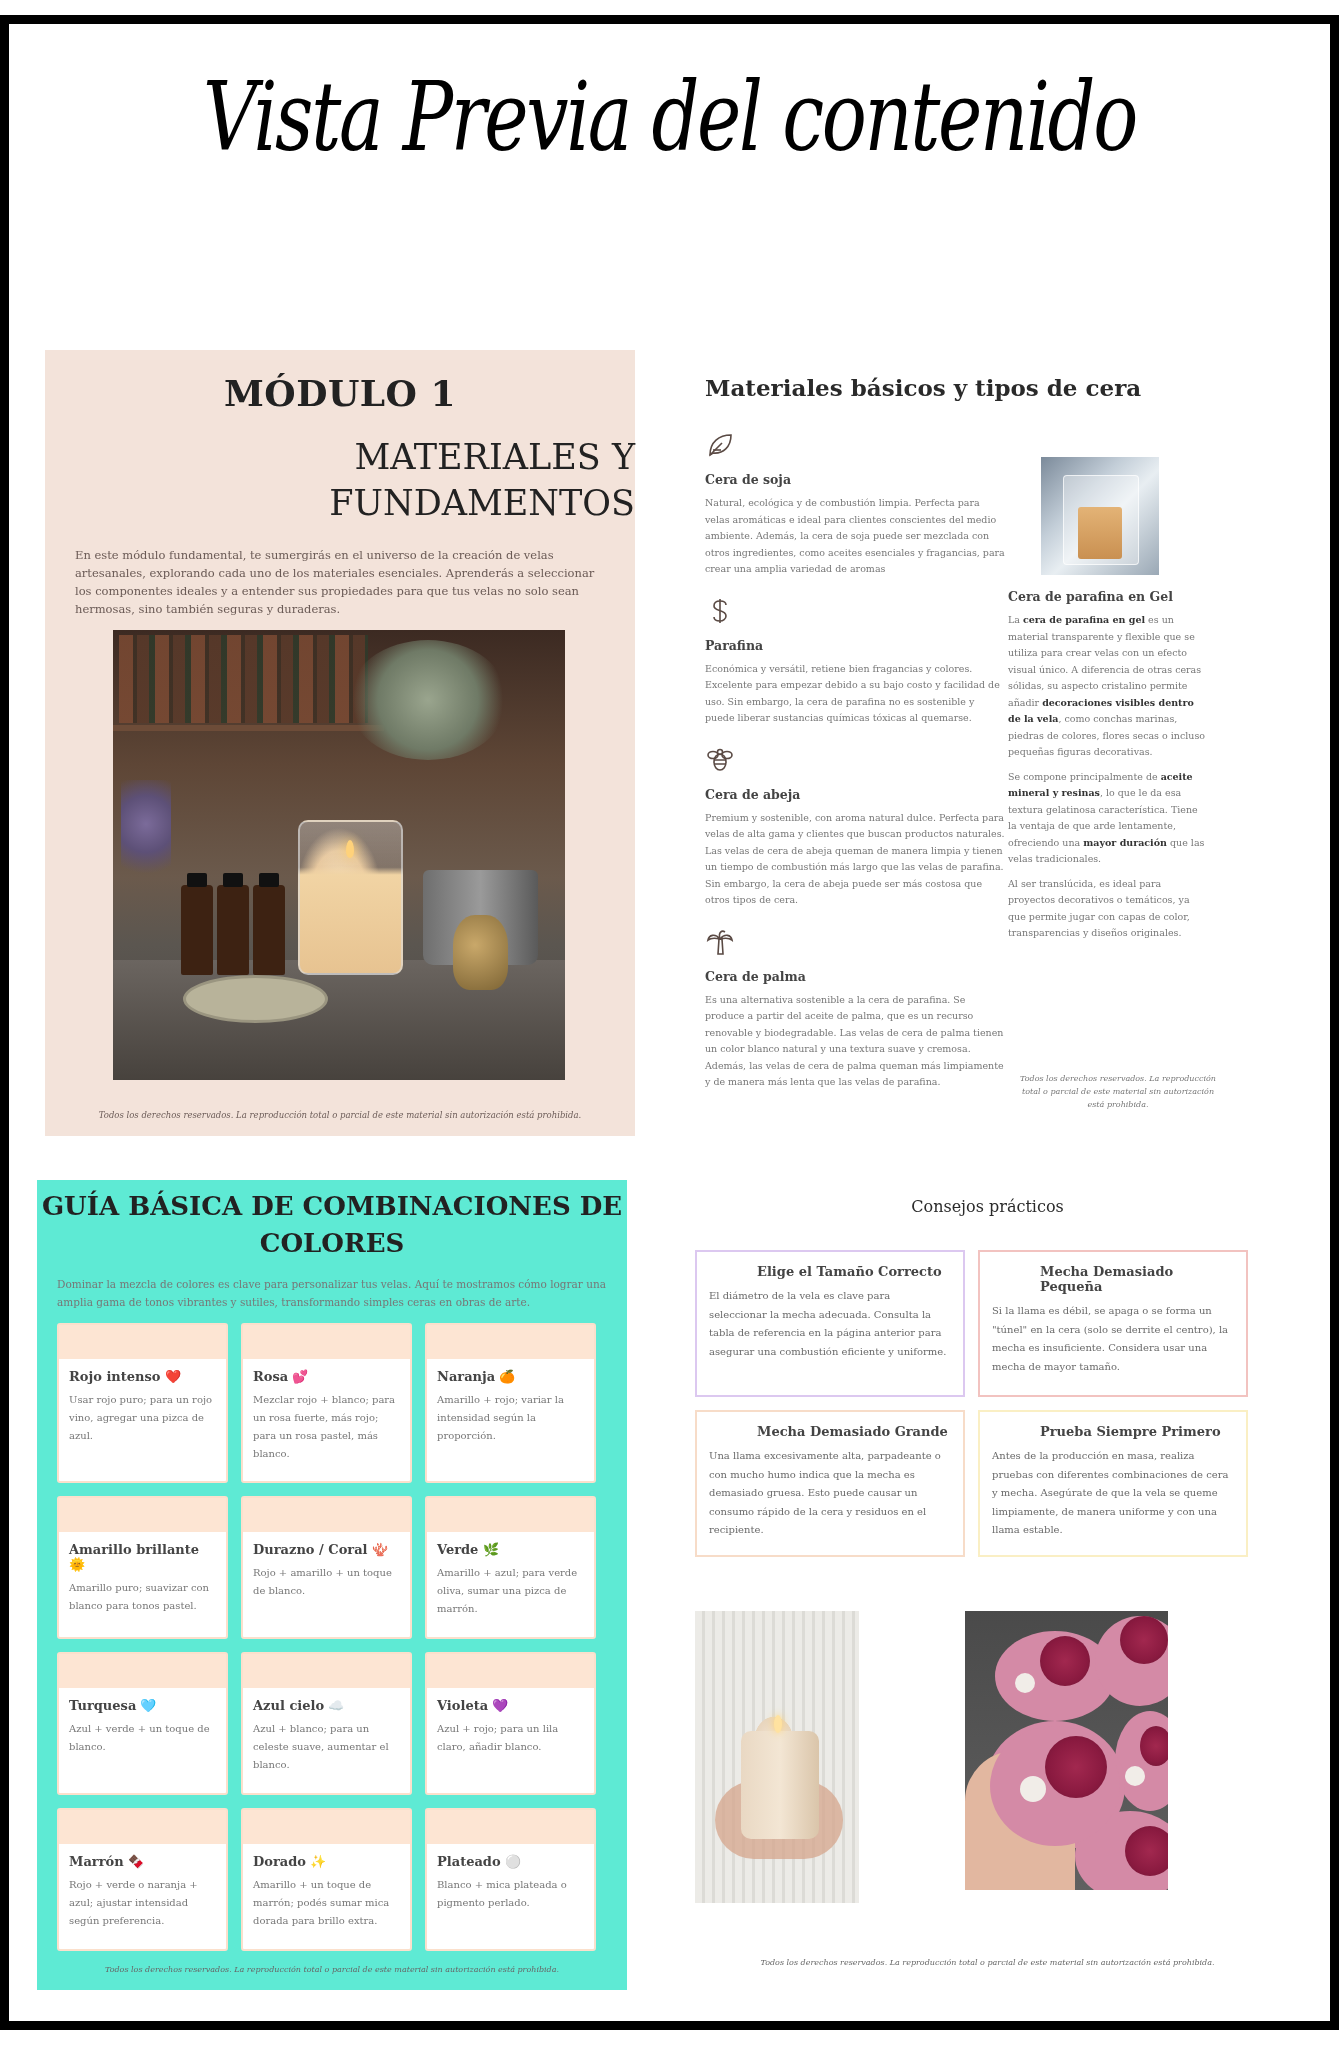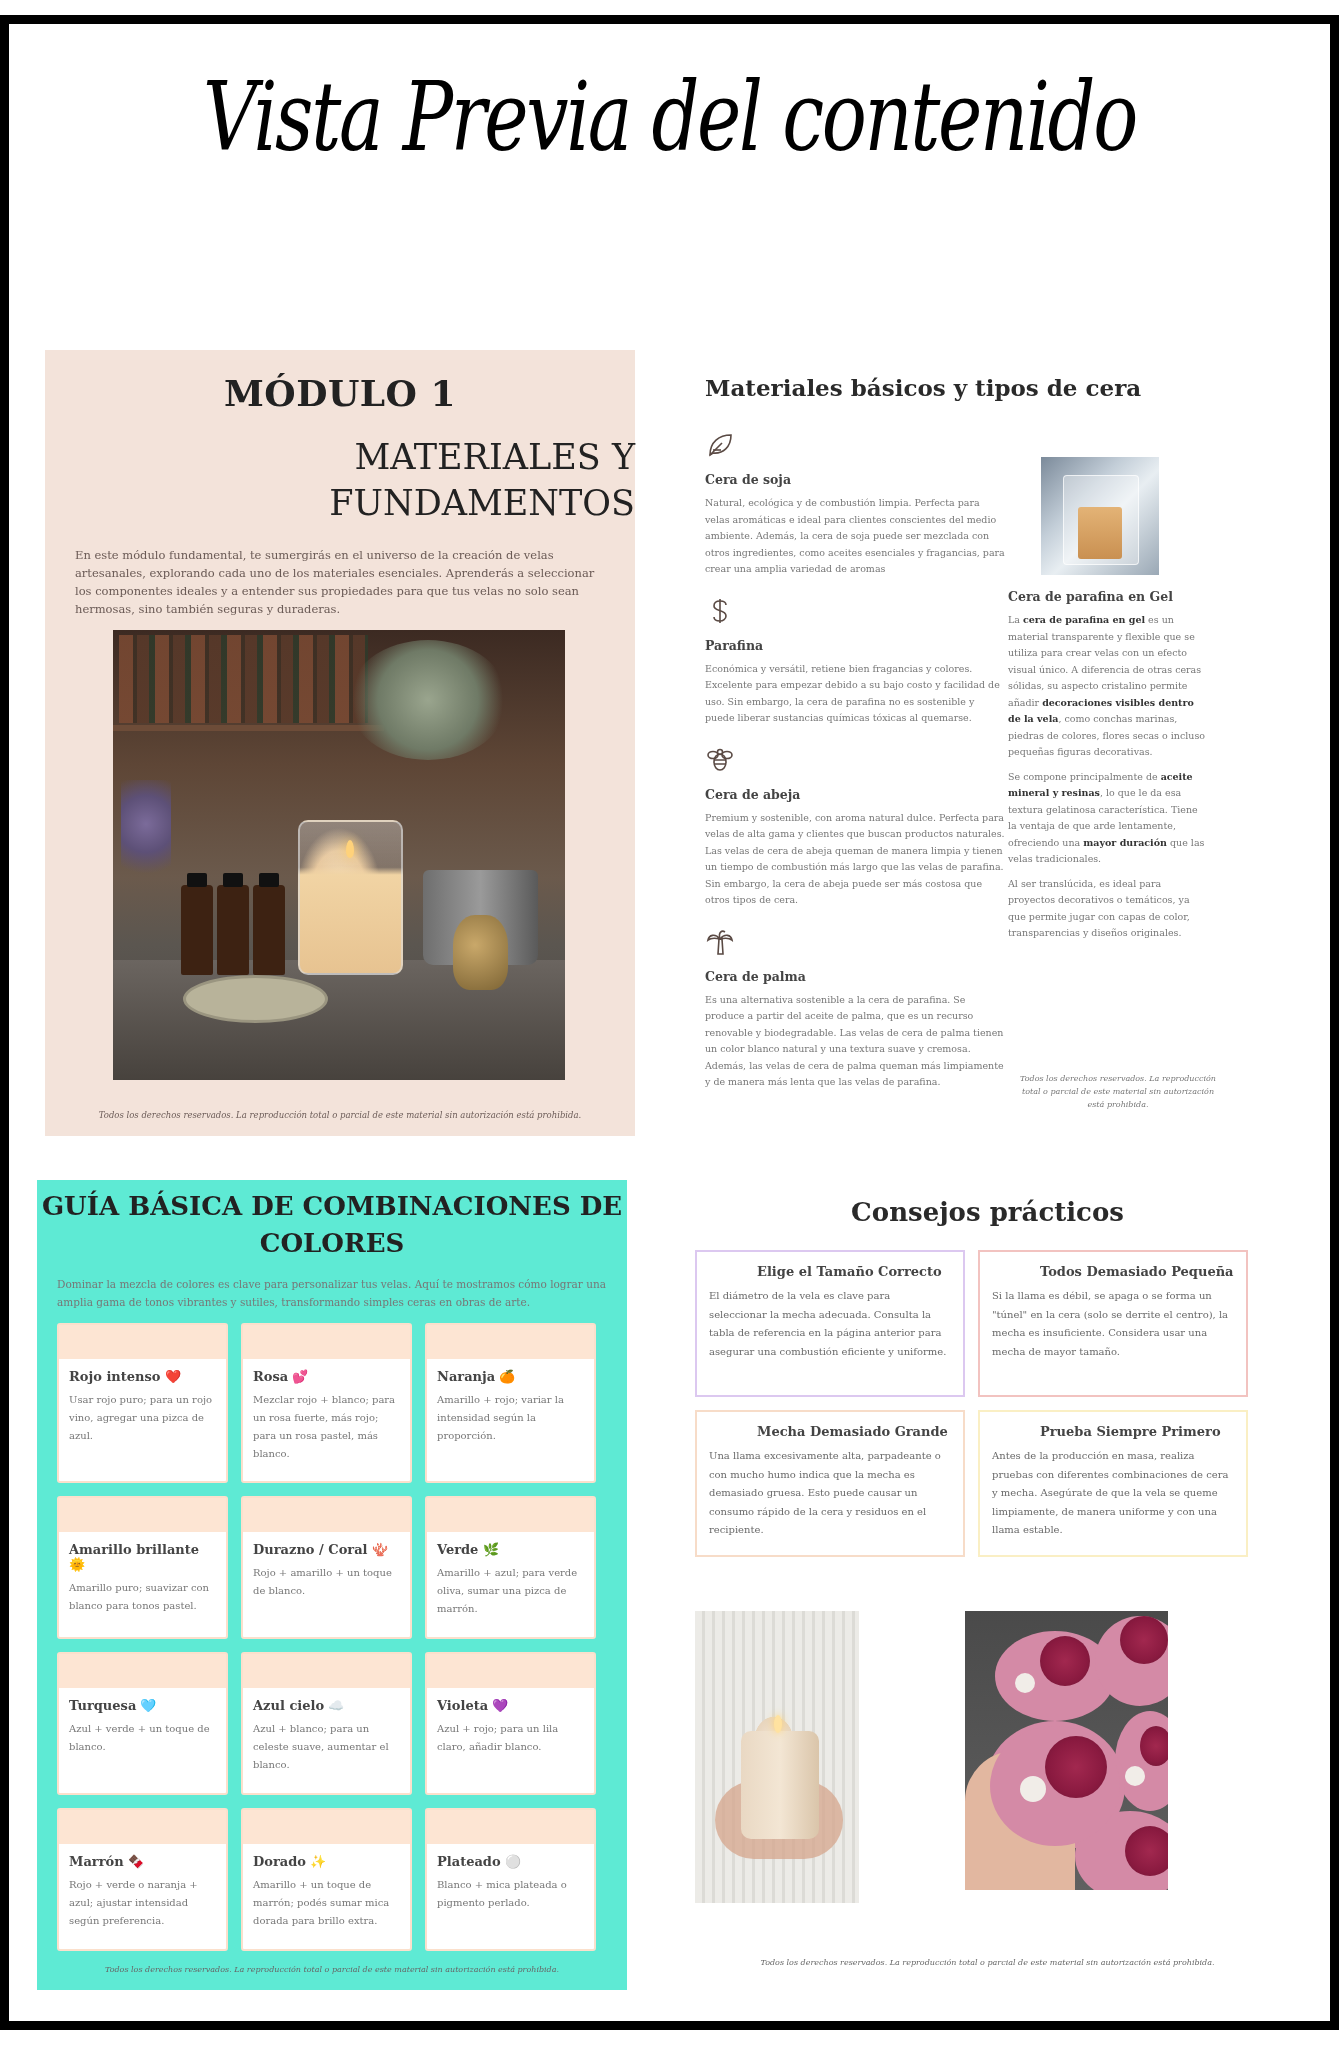--- a/index.html
+++ b/index.html
@@ -96,21 +96,21 @@
   .color-grid { position: absolute; left: 20px; top: 143px; width: 540px; display: grid; grid-template-columns: repeat(3, 171px); column-gap: 13px; row-gap: 13px; }
   .color-card { border: 2px solid #fbe0cc; border-radius: 3px; background: #fff; height: 160px; }
   .color-card .strip { height: 34px; background: #fde5d3; }
   .color-card .c-body { padding: 10px 10px 0 10px; }
   .color-card .c-title { font-size: 13px; color: #444; font-weight: bold; margin-bottom: 7px; }
   .color-card .c-desc { font-size: 10px; line-height: 18px; color: #777; }
   .page3 .footer-note { position: absolute; left: 0; top: 785px; width: 100%; text-align: center; font-size: 8px; font-style: italic; color: #666; }
 
   
   .page4 { position: absolute; left: 685px; top: 1180px; width: 605px; height: 810px; background: #fff; }
-  .page4 .p4-title { position: absolute; left: 0; top: 17px; width: 100%; text-align: center; font-size: 26px; font-weight: 700; color: #2a2a2a; }
+  .page4 .p4-title { position: absolute; left: 0; top: 17px; width: 100%; text-align: center; font-size: 16px; font-weight: 400; color: #2a2a2a; }
   .tips-grid { position: absolute; left: 10px; top: 70px; width: 563px; display: grid; grid-template-columns: 270px 270px; column-gap: 13px; row-gap: 13px; }
   .tip-card { border: 2px solid #ddd; padding: 12px 12px; background: #fff; height: 147px; }
   .tip-card .t-title { font-size: 13px; color: #444; font-weight: bold; margin-bottom: 8px; margin-left: 48px; }
   .tip-card .t-desc { font-size: 10px; line-height: 18.5px; color: #6a6a6a; }
   .photo1 { position: absolute; left: 10px; top: 431px; width: 164px; height: 292px;
     background:
       radial-gradient(ellipse 28px 36px at 48% 45%, #f3e6d6 0%, #e8d5bd 70%, rgba(0,0,0,0) 72%),
       repeating-linear-gradient(90deg, #ecebe7 0 7px, #dcdbd6 7px 10px);
     overflow: hidden; }
   .photo1 .candle { position: absolute; left: 46px; top: 120px; width: 78px; height: 108px; border-radius: 10px; background: linear-gradient(90deg,#e9d8c3,#f3e6d4,#dac5aa); }
@@ -310,21 +310,21 @@
 </section>
 
 <section class="page4">
   <h2 class="p4-title">Consejos prácticos</h2>
   <div class="tips-grid">
     <div class="tip-card" style="border-color:#dcc8f0">
       <div class="t-title">Elige el Tamaño Correcto</div>
       <div class="t-desc">El diámetro de la vela es clave para seleccionar la mecha adecuada. Consulta la tabla de referencia en la página anterior para asegurar una combustión eficiente y uniforme.</div>
     </div>
     <div class="tip-card" style="border-color:#f2c3c0">
-      <div class="t-title">Todos Demasiado Pequeña</div>
+      <div class="t-title">Mecha Demasiado Pequeña</div>
       <div class="t-desc">Si la llama es débil, se apaga o se forma un "túnel" en la cera (solo se derrite el centro), la mecha es insuficiente. Considera usar una mecha de mayor tamaño.</div>
     </div>
     <div class="tip-card" style="border-color:#f7dcc8">
       <div class="t-title">Mecha Demasiado Grande</div>
       <div class="t-desc">Una llama excesivamente alta, parpadeante o con mucho humo indica que la mecha es demasiado gruesa. Esto puede causar un consumo rápido de la cera y residuos en el recipiente.</div>
     </div>
     <div class="tip-card" style="border-color:#faefc4">
       <div class="t-title">Prueba Siempre Primero</div>
       <div class="t-desc">Antes de la producción en masa, realiza pruebas con diferentes combinaciones de cera y mecha. Asegúrate de que la vela se queme limpiamente, de manera uniforme y con una llama estable.</div>
     </div>

